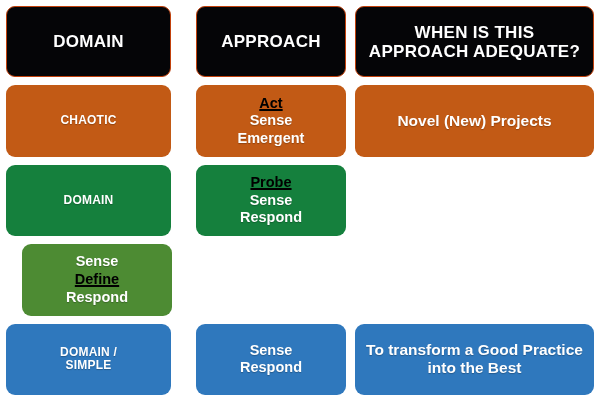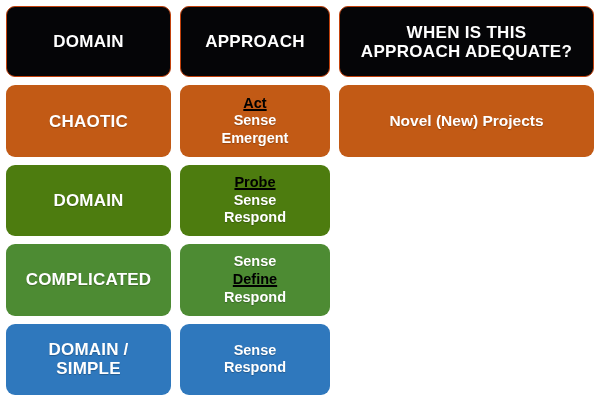--- a/index.html
+++ b/index.html
@@ -46,44 +46,44 @@
     padding: 2px 6px;
     color: #ffffff;
     font-weight: bold;
     line-height: 1.12;
     overflow: hidden;
     position: relative;
   }
 
   
   .col-domain   { width: 165px; flex: 0 0 165px; }
-  .col-approach { width: 150px; flex: 0 0 150px; }
+  .col-approach { width: 150px; flex: 0 0 150px; margin-left: 16px; }
   .col-when     { flex: 1 1 auto; }
 
   
   .row-header .cell {
     background: #050507;
     color: #ffffff;
     font-size: 17px;
     letter-spacing: 0.3px;
     border: 1px solid #c2410c;
   }
   .row-header .col-when { font-size: 17px; }
 
   
   .row-chaotic .cell     { background: #c25a15; }
-  .row-complex .cell     { background: #4d7c0f; }
+  .row-complex .cell     { background: #15803d; }
   .row-complicated .cell { background: #4d8b33; }
   .row-clear .cell       { background: #2f78bd; }
 
   .row-body .cell {
     font-size: 15.5px;
     text-shadow: 0 1px 1px rgba(0,0,0,0.25);
   }
-  .row-body .col-domain   { font-size: 17px; letter-spacing: 0.2px; }
+  .row-body .col-domain   { font-size: 12px; letter-spacing: 0.2px; }
   .row-body .col-approach { font-size: 14.5px; line-height: 1.22; }
   .row-body .col-when     { font-size: 15.5px; line-height: 1.2; }
 
   .approach-stack {
     display: flex;
     flex-direction: column;
     align-items: center;
     justify-content: center;
     gap: 0px;
   }
@@ -140,38 +140,38 @@
     <div class="cell col-approach">
       <span class="approach-stack">
         <span class="step highlight">Probe</span>
         <span class="step">Sense</span>
         <span class="step">Respond</span>
       </span>
     </div>
   </div>
 
   <div class="row row-body row-complicated">
-    <div class="cell col-domain">
-      <span class="domain-text">COMPLICATED</span>
-    </div>
     <div class="cell col-approach">
       <span class="approach-stack">
         <span class="step">Sense</span>
         <span class="step highlight">Define</span>
         <span class="step">Respond</span>
       </span>
     </div>
   </div>
 
   <div class="row row-body row-clear">
     <div class="cell col-domain">
       <span class="domain-text">DOMAIN /
 SIMPLE</span>
     </div>
     <div class="cell col-approach">
       <span class="approach-stack">
         <span class="step">Sense</span>
         <span class="step">Respond</span>
       </span>
     </div>
+    <div class="cell col-when">
+      <span class="when-text">To transform a Good Practice into the Best</span>
+    </div>
   </div>
 
 </div>
 
 </body></html>

